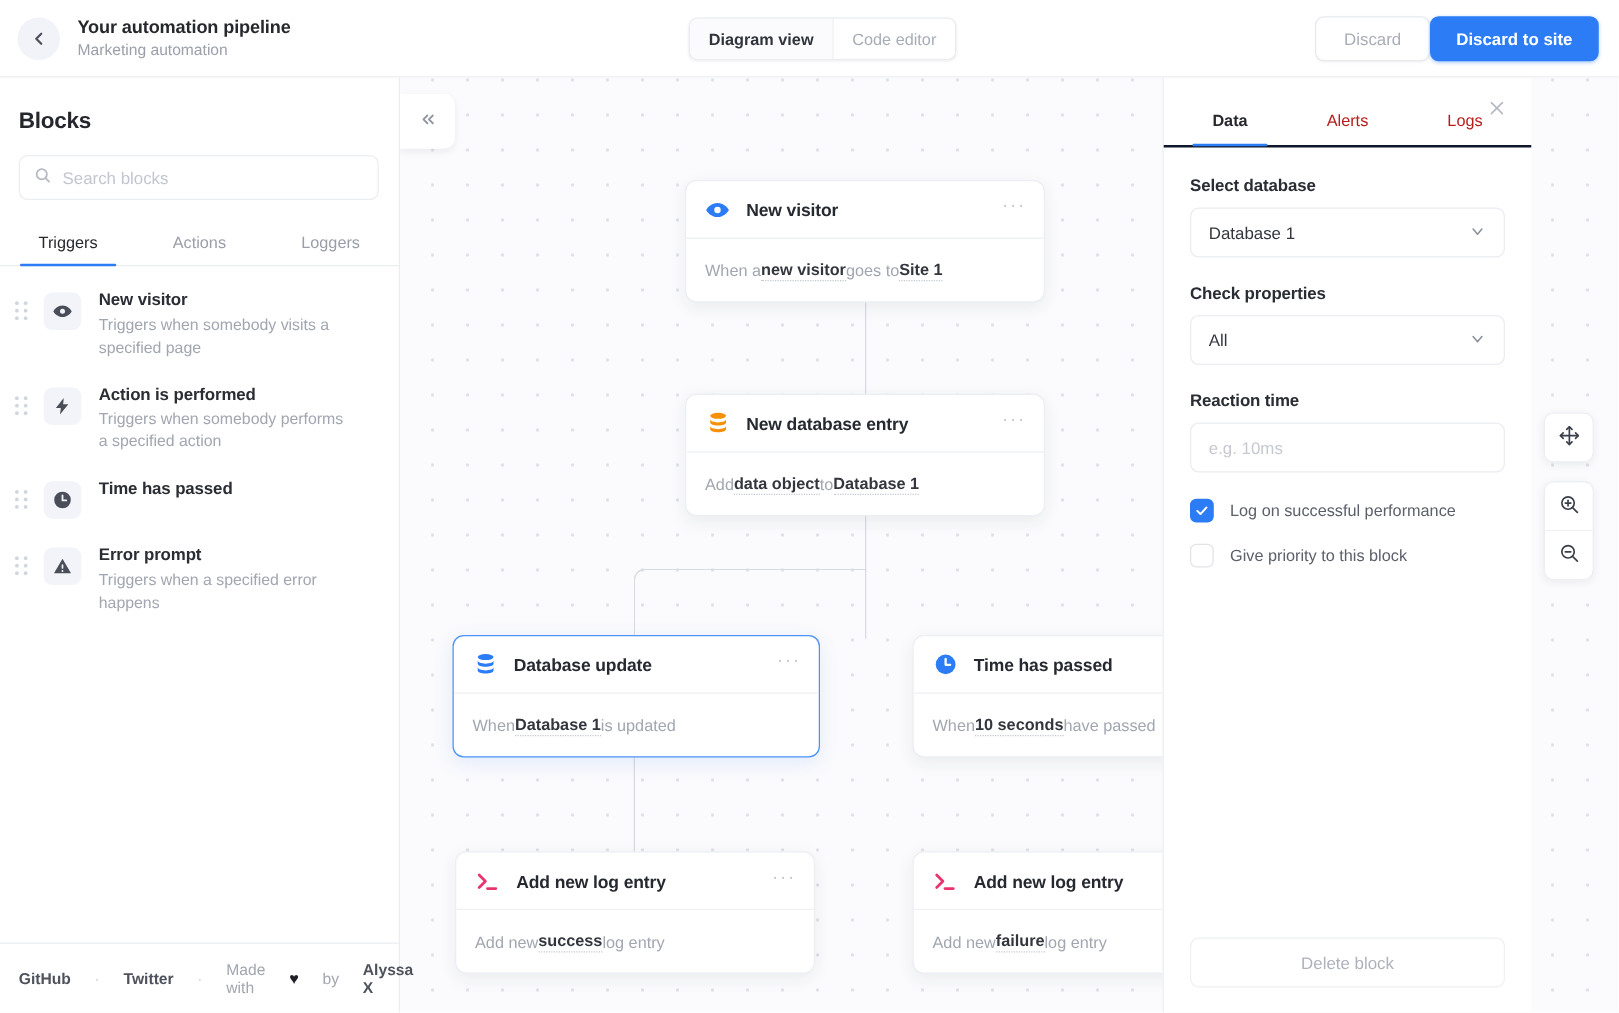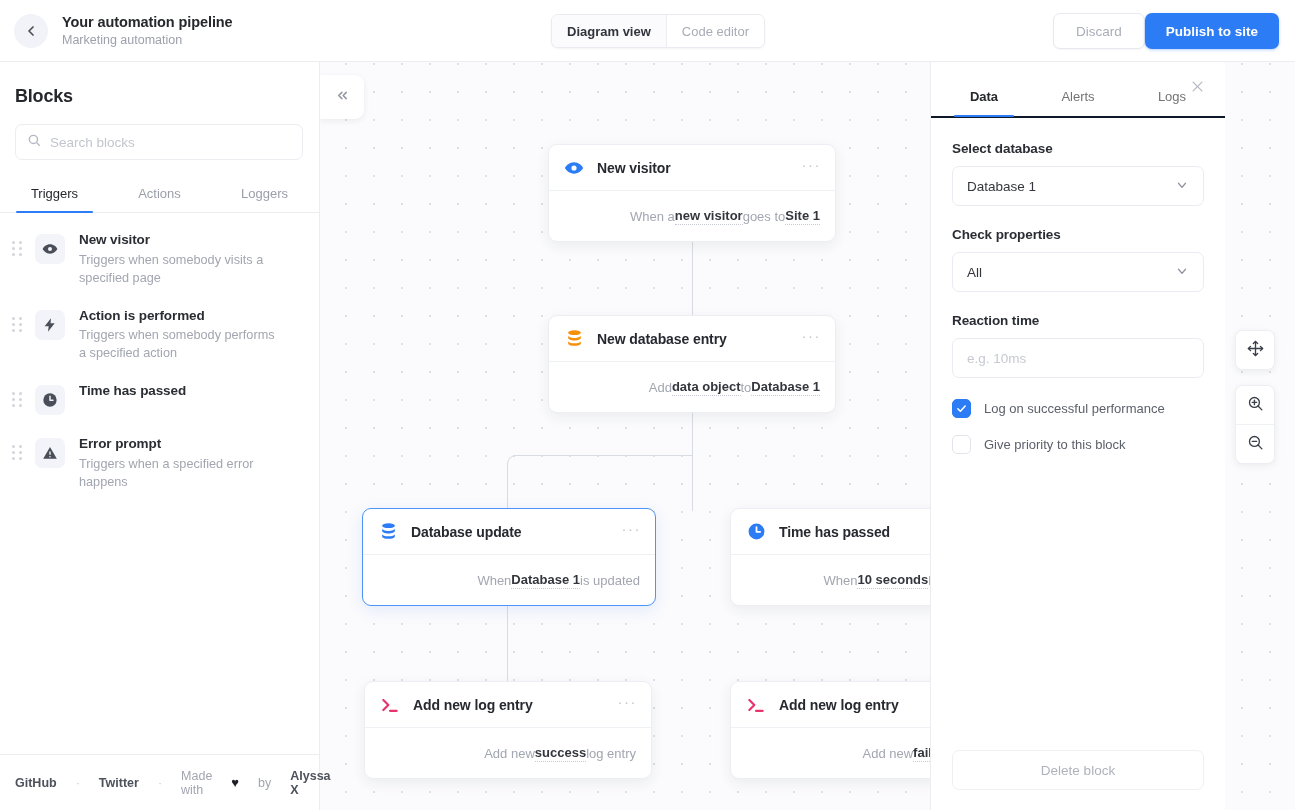--- a/index.html
+++ b/index.html
@@ -129,21 +129,21 @@
     box-shadow: 0 4px 14px rgba(30,38,60,.07);
     overflow: hidden;
   }
   .node.selected { border: 1.6px solid #4c94f7; box-shadow: 0 4px 16px rgba(45,110,220,.12); }
   .node-head { display: flex; align-items: center; height: 46px; padding: 0 14px 0 14px;
                border-bottom: 1px solid #eef0f4; }
   .node-ico { width: 22px; height: 22px; flex: none; display:flex; align-items:center; justify-content:center; }
   .node-title { font-size: 14px; font-weight: bold; color: #262930; margin-left: 12px; letter-spacing: -.1px; flex: 1;}
   .node-menu { color: #c3c6ce; font-size: 15px; letter-spacing: 1.5px; line-height: 6px; cursor: pointer; padding-bottom:6px;}
   .node-body { height: 50px; display: flex; align-items: center; padding: 0 15px;
-               font-size: 13px; color: #a2a6b0; justify-content: flex-end; }
+               font-size: 13px; color: #a2a6b0; }
   .node-body b { color: #33363d; font-weight: bold; border-bottom: 1px dotted #c6c9d2; padding-bottom: 1px;}
 
   .conn { position: absolute; background: #d8dbe3; }
   .conn-r { position: absolute; border: 1px solid #d8dbe3; border-right: none; border-bottom: none;
             border-top-left-radius: 9px; background: transparent; }
 
   .canvas-tools { position: absolute; right: 20px; top: 268px; width: 40px; }
   .tool-card {
     background: #fff; border: 1px solid #eceef3; border-radius: 8px;
     box-shadow: 0 2px 7px rgba(30,38,60,.07); overflow: hidden;
@@ -155,21 +155,21 @@
 
   
   .props {
     position: absolute; right: 0; top: 62px; width: 295px; height: 748px;
     background: #fff; border-left: 1px solid #ebedf0; z-index: 30;
     display: flex; flex-direction: column;
   }
   .props-close { position: absolute; right: 16px; top: 13px; cursor: pointer; background:none;border:none;padding:4px; }
   .props-title { font-size: 17px; font-weight: bold; color: #25272c; margin: 24px 0 0 21px; letter-spacing: -.2px;}
   .ptabs { display: flex; margin-top: 17px; border-bottom: 2px solid #0f172a; padding: 0 6px; align-items: center; }
-  .ptab { flex: 1; text-align: center; padding: 10px 0 12px; font-size: 13px; color: #737373;
+  .ptab { flex: 1; text-align: center; padding: 10px 0 12px; font-size: 13px; color: #b91c1c;
           cursor: pointer; position: relative; background:none;border:none;font-family:inherit;}
   .ptab.active { color: #26282d; font-weight: bold; }
   .ptab.active::after { content: ""; position: absolute; left: 17px; right: 17px; bottom: -1px;
                         height: 2.5px; background: #2b7cf5; border-radius: 2px; }
   .props-body { padding: 23px 21px 0 21px; flex: 1; }
   .field-label { font-size: 13.5px; font-weight: bold; color: #2a2d33; margin-bottom: 10px; letter-spacing: -.1px;}
   .select {
     height: 40px; border: 1px solid #eaecf1; border-radius: 7px; display: flex;
     align-items: center; padding: 0 14px; font-size: 13.5px; color: #33363d;
     justify-content: space-between; cursor: pointer; margin-bottom: 21px; background:#fff;
@@ -210,21 +210,21 @@
     </div>
 
     <div class="viewswitch">
       <button class="seg active">Diagram view</button>
       <div class="divider"></div>
       <button class="seg">Code editor</button>
     </div>
 
     <div class="topbar-right">
       <button class="btn-discard">Discard</button>
-      <button class="btn-publish">Publish to site</button>
+      <button class="btn-publish">Discard to site</button>
     </div>
   </div>
 
   <div class="sidebar">
     <div class="sb-title">Blocks</div>
 
     <div class="search-box">
       <span>
         <svg width="14" height="14" viewBox="0 0 24 24" fill="none" stroke="#b4b8c2" stroke-width="2.4" stroke-linecap="round">
             <circle cx="11" cy="11" r="7"></circle>

